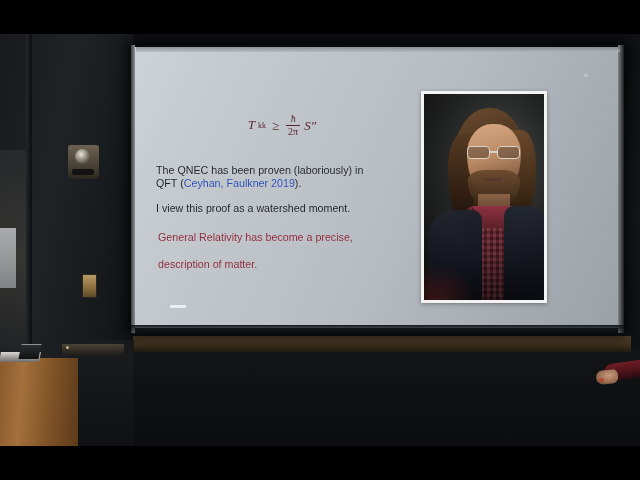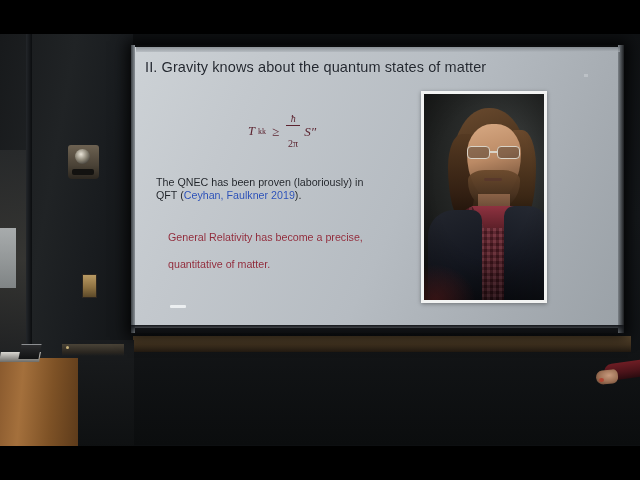--- a/index.html
+++ b/index.html
@@ -263,38 +263,38 @@
     font-size: 10px;
     margin: 0 1px;
   }
   .frac .num { font-style: italic; padding: 0 2px; }
   .frac .bar {
     width: 100%;
     height: 1px;
     background: #5c2430;
     margin: 1px 0;
   }
-  .frac .den { padding: 0 2px; margin-top: 12px; }
+  .frac .den { padding: 0 2px; }
   .equation .sprime { font-style: italic; font-size: 13px; }
 
   .body-block {
     position: absolute;
     left: 20px;
     font-size: 10.7px;
     line-height: 13.4px;
     color: #1d2127;
     text-shadow: 0 0 1px rgba(255,255,255,.35);
   }
-  #para-qnec { top: 126px; }
+  #para-qnec { top: 114px; }
   #para-watershed { top: 152px; }
   .cite-link { color: #2a4fb5; }
 
   .emph-block {
     position: absolute;
-    left: 32px; top: 181px;
+    left: 22px; top: 181px;
     font-size: 10.7px;
     line-height: 13.4px;
     color: #8e2a3a;
     text-shadow: 0 0 1px rgba(255,255,255,.3);
   }
 
   .slide-dash {
     position: absolute;
     left: 34px; top: 255px;
     width: 16px; height: 3px;
@@ -493,44 +493,44 @@
   </div>
 
   <div class="screen-frame"></div>
   <div class="screen-surface"></div>
   <div class="screen-left-edge"></div>
   <div class="screen-right-edge"></div>
   <div class="slide-cut-top"></div>
 
   <div class="slide">
 
-    <div class="slide-title">II. Gravity knows about the quantum states of matter</div>
 
     <div class="equation">
       <span class="sym-t">T</span>
         <span class="sub">kk</span>
       <span class="ge">≥</span>
       <span class="frac">
         <span class="num">ħ</span>
         <span class="bar"></span>
         <span class="den">2π</span>
       </span>
       <span class="sprime">S″</span>
     </div>
 
     <div class="body-block" id="para-qnec">
       <span>The QNEC has been proven (laboriously) in</span><br>
       <span>QFT (</span><span class="cite-link">Ceyhan, Faulkner 2019</span><span>).</span>
     </div>
 
+    <div class="body-block" id="para-watershed">I view this proof as a watershed moment.</div>
 
     <div class="emph-block">
       <span>General Relativity has become a precise,</span><br>
       <br>
-      <span>quantitative of matter.</span>
+      <span>description of matter.</span>
     </div>
 
     <div class="slide-dash"></div>
     <div class="slide-dot-tr"></div>
 
     <div class="photo">
       <div class="photo-inner">
         <div class="p-hair"></div>
         <div class="p-hair-l"></div>
         <div class="p-hair-r"></div>

